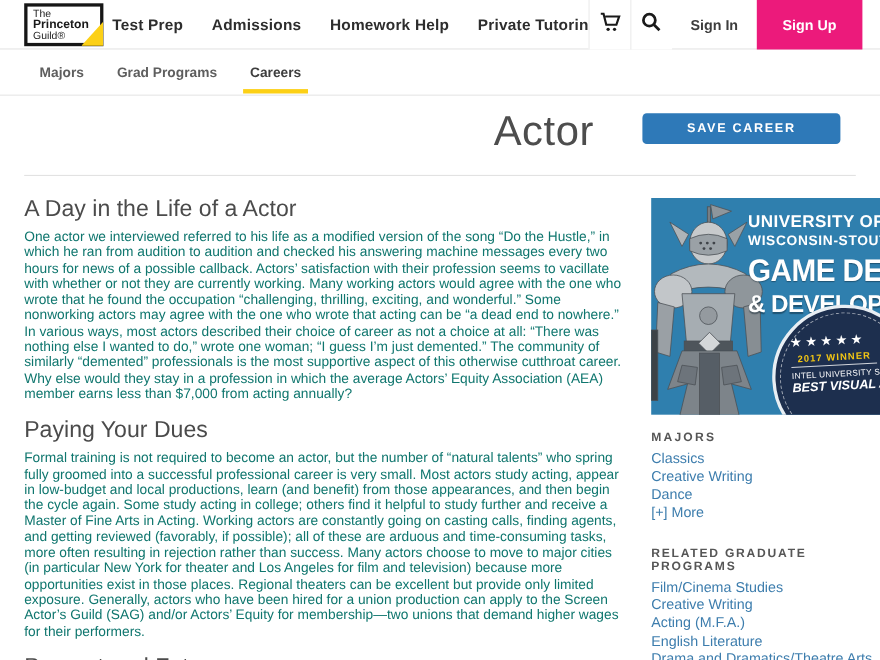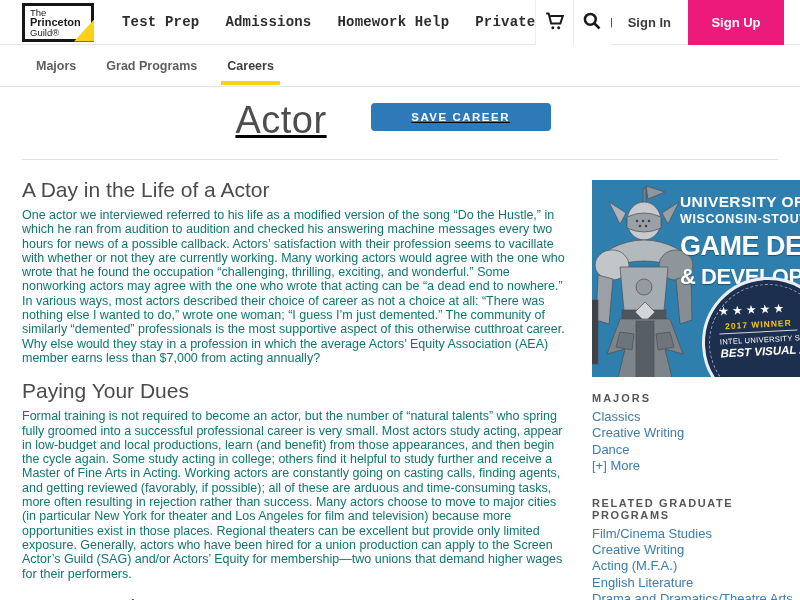--- a/index.html
+++ b/index.html
@@ -9,43 +9,43 @@
   
   .header { position:relative; height:45px; background:#fff; border-bottom:1px solid #e4e4e4;
             display:flex; align-items:center; }
   .logo { position:relative; margin-left:22px; width:72px; height:39px; border:3px solid #161616;
           padding:2px 0 0 5px; line-height:1.0; background:#fff; cursor:pointer; flex:0 0 auto; }
   .logo .l1 { font-size:9.5px; color:#1a1a1a; }
   .logo .l2 { font-size:11px; font-weight:700; color:#1a1a1a; }
   .logo .l3 { font-size:9.5px; color:#1a1a1a; }
   .logo .corner { position:absolute; right:-3px; bottom:-3px; width:20px; height:22px;
                   background:#fcd016; clip-path:polygon(100% 0, 100% 100%, 0 100%); }
-  .topnav { display:flex; margin-left:28px; gap:26px;font-family:Liberation Mono, monospace; }
+  .topnav { display:flex; margin-left:8px; gap:26px; }
   .topnav a { font-size:14px; font-weight:700; color:#2d2d2d; text-decoration:none; letter-spacing:.2px; }
   .header-right { position:absolute; right:16px; top:0; height:45px; display:flex; align-items:stretch; }
   .icon-box { width:38px; display:flex; align-items:center; justify-content:center;
               border-left:1px solid #ececec; cursor:pointer; background:#fff; }
   .icon-box:last-of-type { border-right:1px solid #ececec; }
   .signin { display:flex; align-items:center; padding:0 17px; font-size:13px; color:#3d3d3d;
             font-weight:700; cursor:pointer; }
   .signup { width:96px; display:flex; align-items:center; justify-content:center; background:#ec1a7b;
             color:#fff; font-size:13px; font-weight:700; cursor:pointer; }
 
   
   .subnav { height:42px; border-bottom:1px solid #e5e5e5; display:flex; align-items:center;
             padding-left:30px; gap:18px; background:#fff; }
   .subnav .item { position:relative; height:42px; display:flex; align-items:center; padding:0 6px;
                   font-size:12.5px; font-weight:700; color:#5e5e5e; cursor:pointer; }
   .subnav .item.active { color:#3e3e3e; }
   .subnav .item.active::after { content:""; position:absolute; left:0; right:0; bottom:2px;
                   height:4px; background:#fcd016; }
 
   
-  .page-head { display:flex; justify-content:center; align-items:flex-start;
-               padding:14px 36px 0 22px; height:63px;text-decoration:underline; }
+  .page-head { display:flex; justify-content:flex-end; align-items:flex-start;
+               padding:14px 36px 0 22px; height:63px; }
   .page-head h1 { font-size:38px; font-weight:300; color:#4d4d4d; letter-spacing:.5px; line-height:1; }
   .save-btn { width:180px; height:28px; background:#2e79b8; border:none; border-radius:4px;
               color:#fff; font-family:inherit; font-size:11.5px; font-weight:700; letter-spacing:1.5px;
               cursor:pointer; margin-top:2px;margin-left:44px; }
   .rule { border:none; border-top:1px solid #e2e2e2; margin:9px 22px 0 22px; }
 
   
   .columns { display:flex; padding-left:22px; }
   article { width:546px; flex:0 0 auto; padding-top:4px; }
   article h2 { font-size:21px; font-weight:400; color:#4b4b4b; margin:14px 0 6px 0; }

